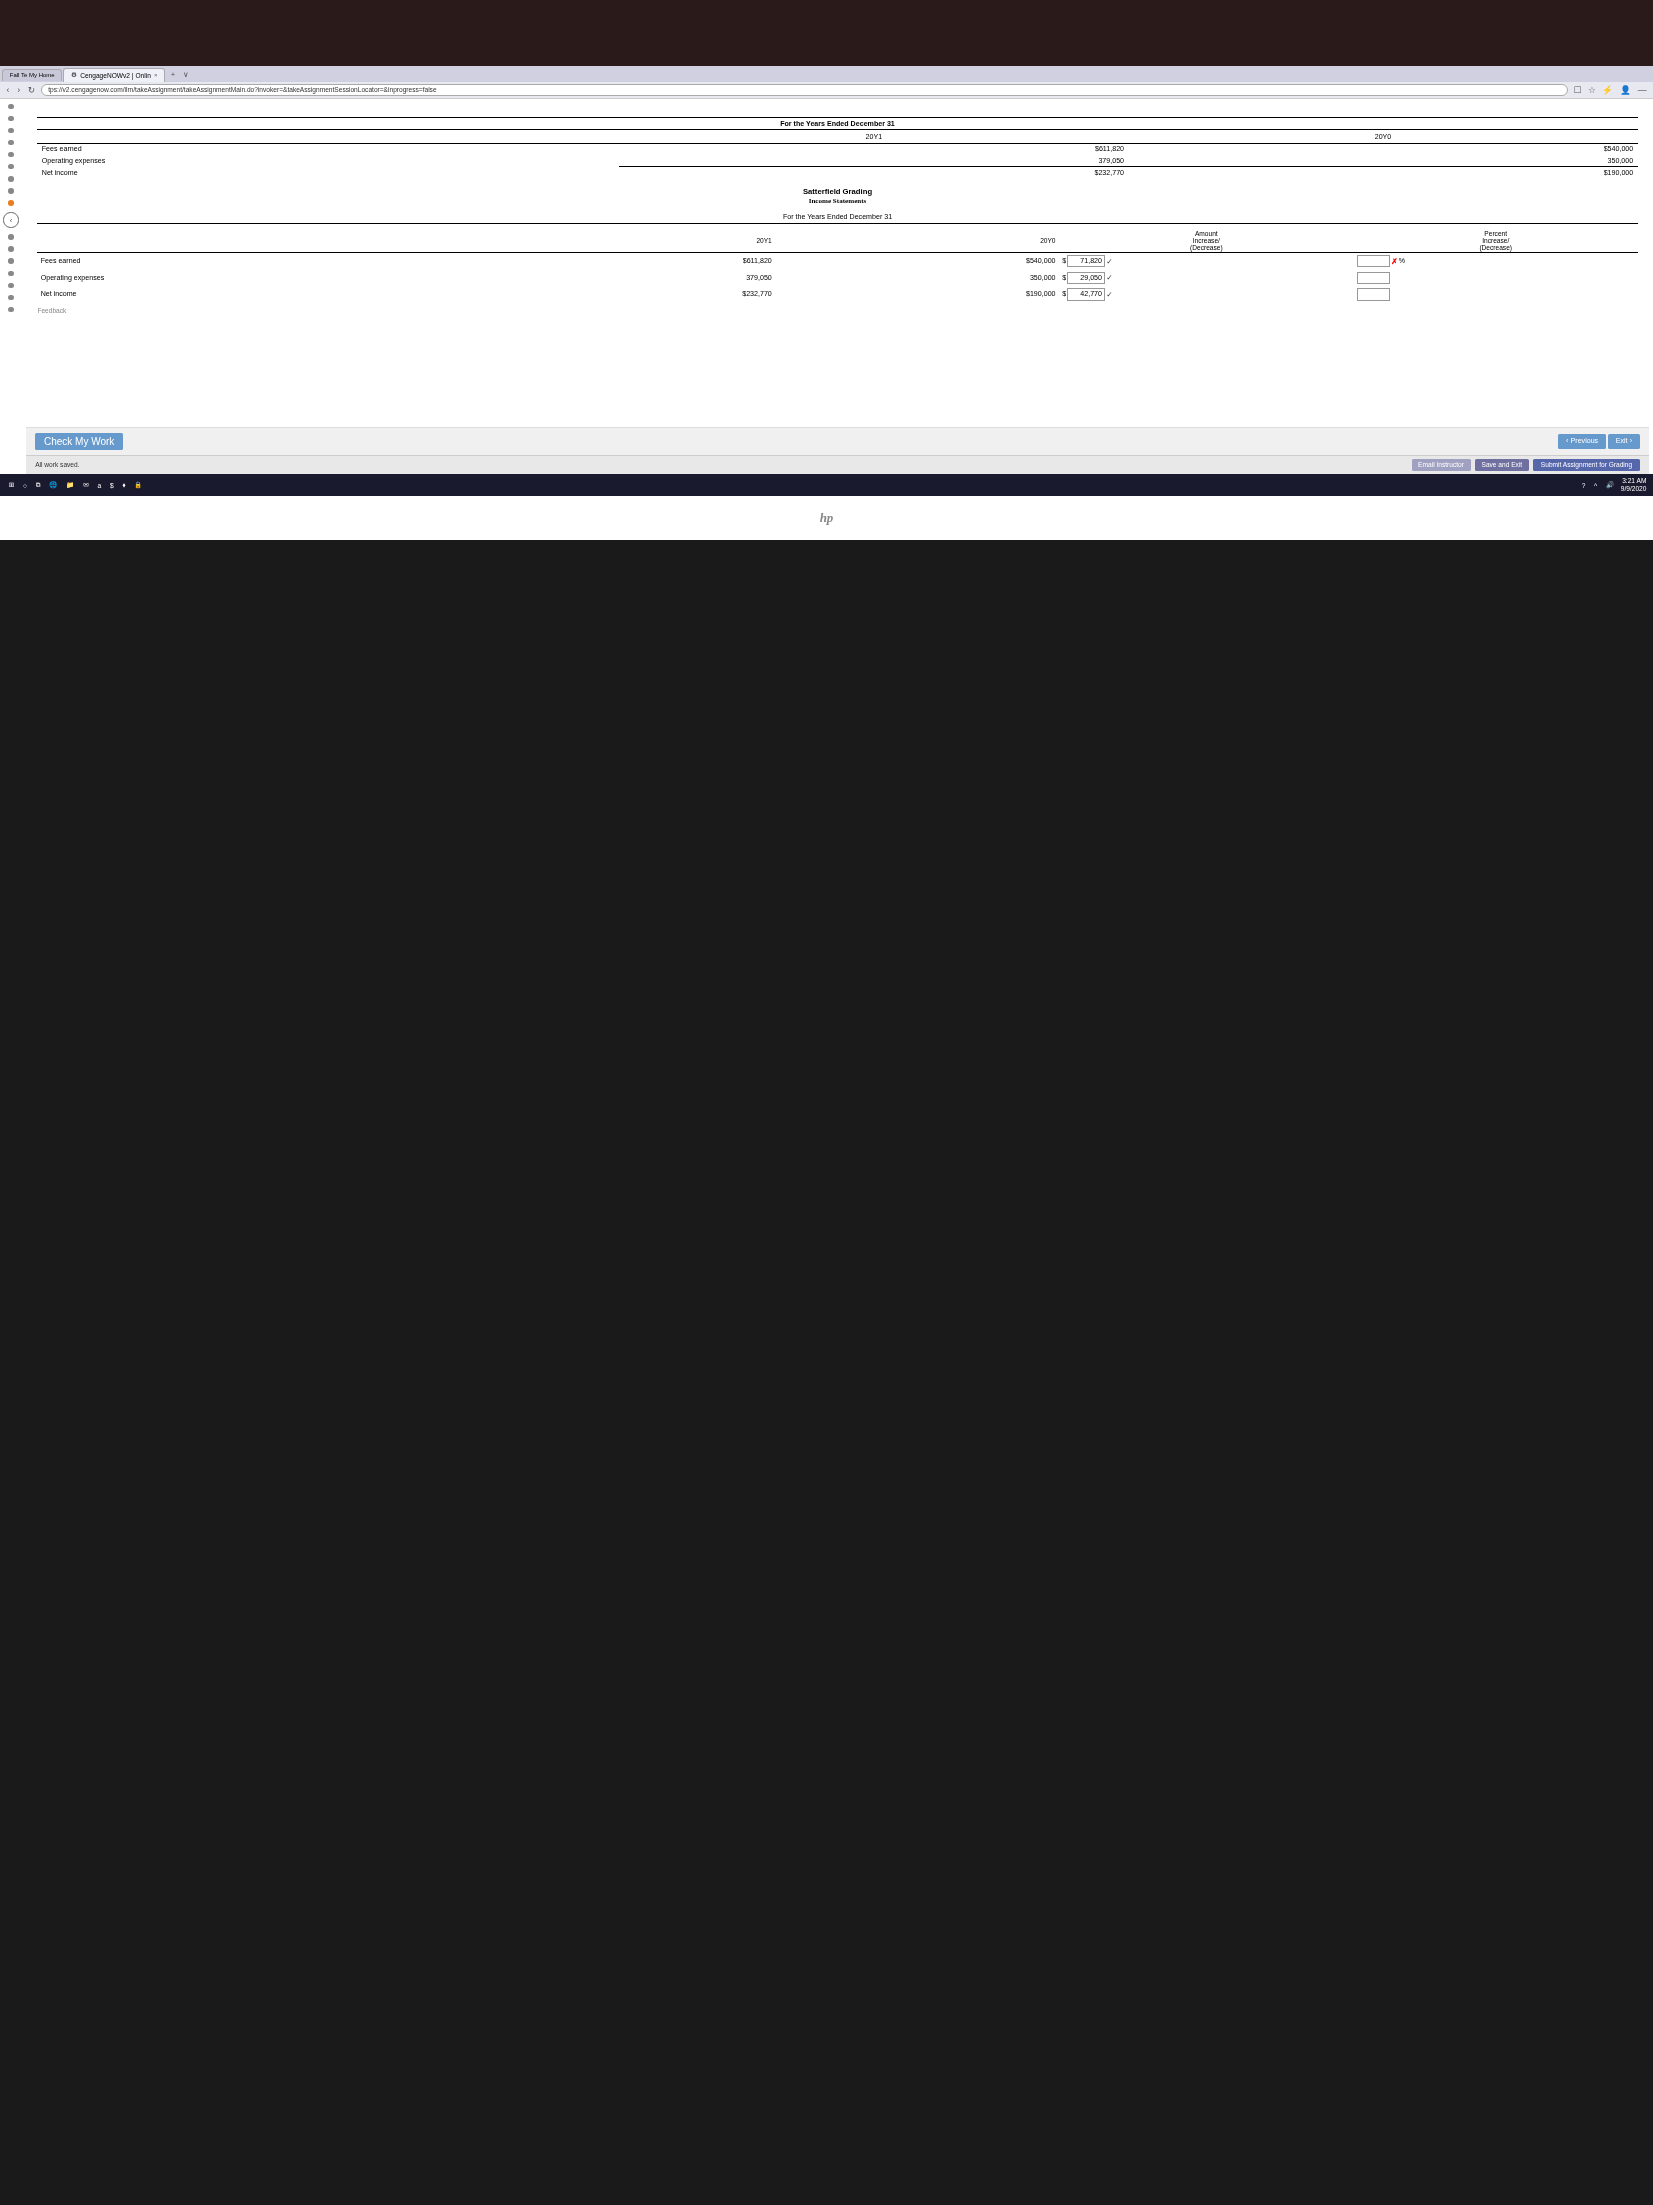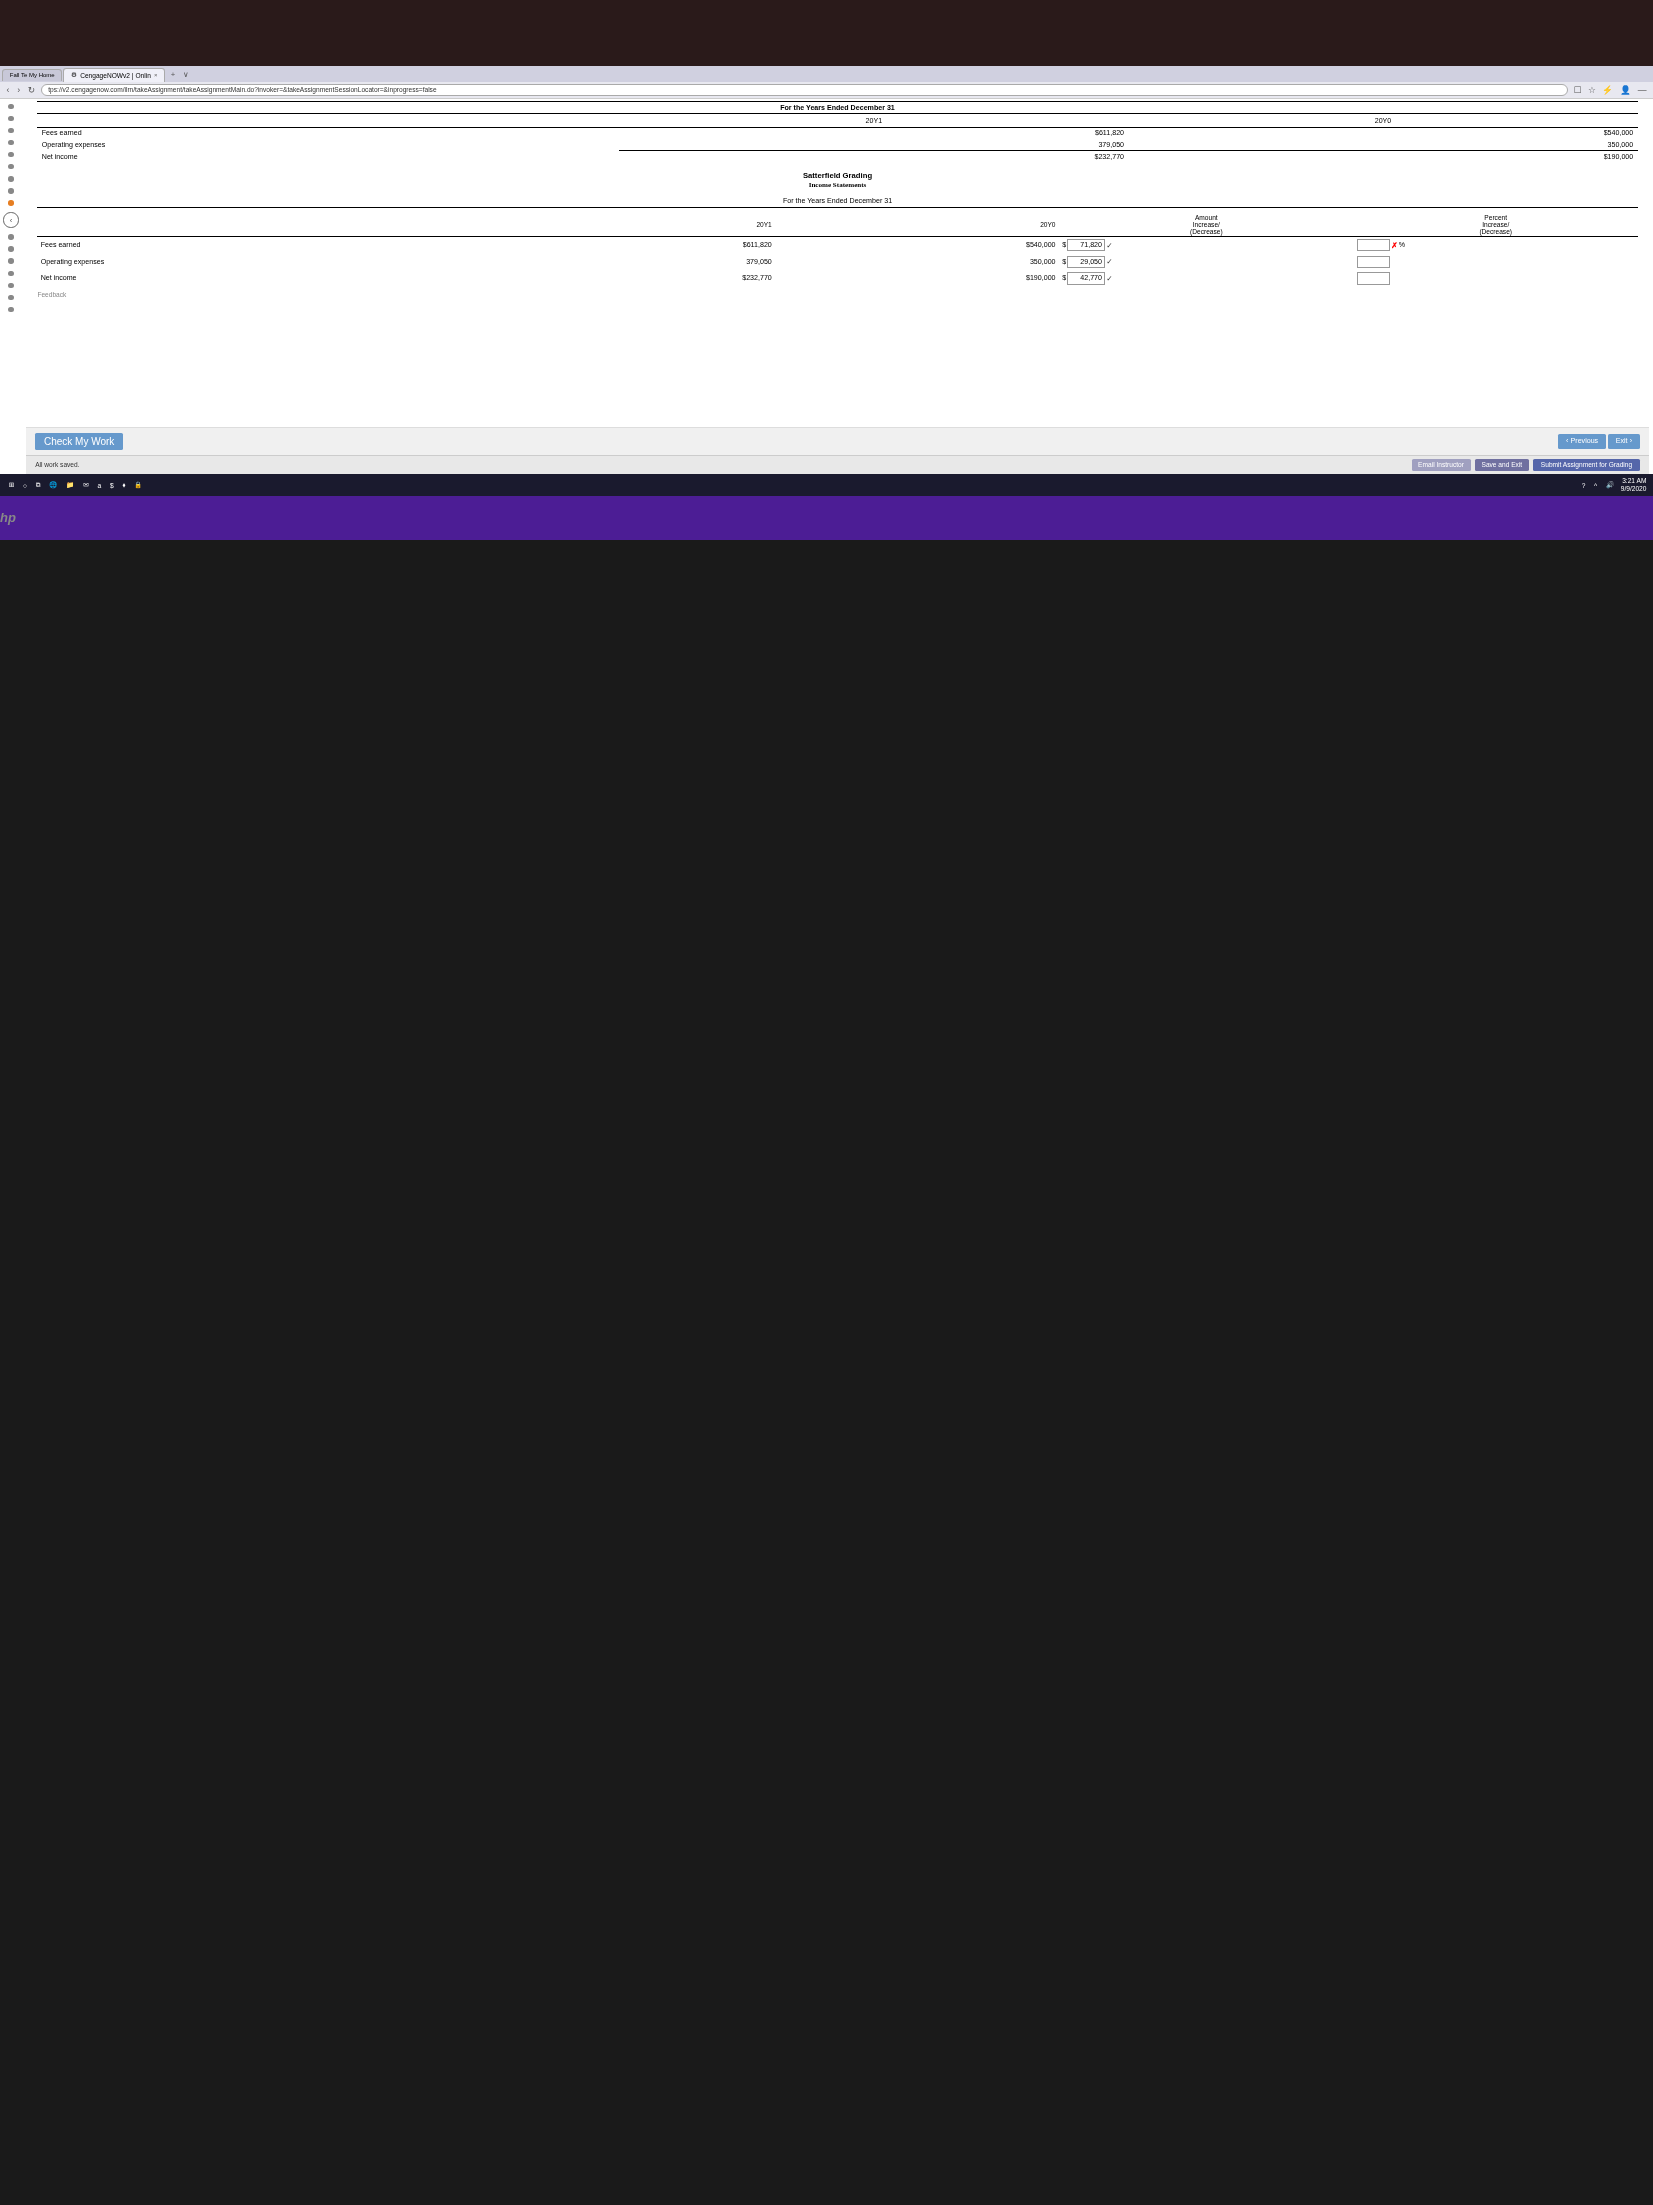--- a/index.html
+++ b/index.html
@@ -101,21 +101,21 @@
       font-size: 8.8px;
       color: #555;
       cursor: pointer;
       padding: 1.1px 2.2px;
     }
 
     
     .content-wrapper {
       background: white;
       margin: 0;
-      padding: 2px 11px;
+      padding: 18px 11px;
       min-height: 328px;
     }
 
     
     .page-with-sidebar {
       display: flex;
       background: white;
     }
 
     .sidebar {
@@ -427,25 +427,26 @@
       padding: 1.1px 2.2px;
     }
 
     .clock {
       text-align: right;
       line-height: 1.3;
     }
 
     
     .dark-bg-bottom {
-      background: #4c1d95;
+      background: #ffffff;
       height: 44px;
       display: flex;
       align-items: center;
-      justify-content: flex-start;
+      justify-content: center;
+      font-family: Liberation Serif, serif;
     }
 
     .hp-logo {
       color: #888;
       font-size: 13px;
       font-style: italic;
       font-weight: bold;
     }
   </style>
 </head>

